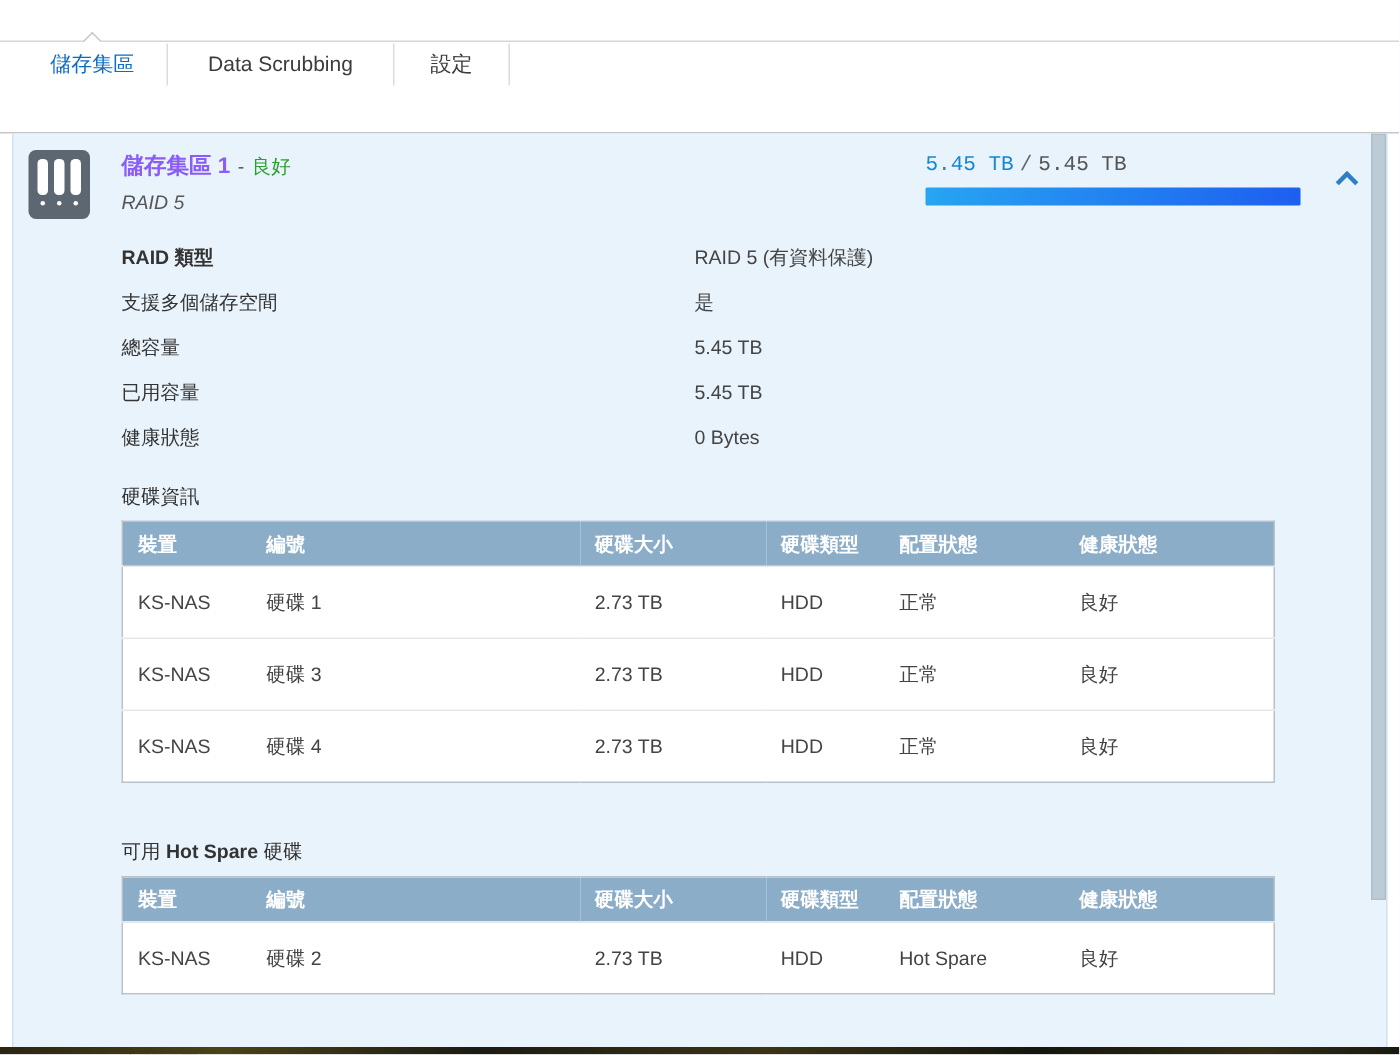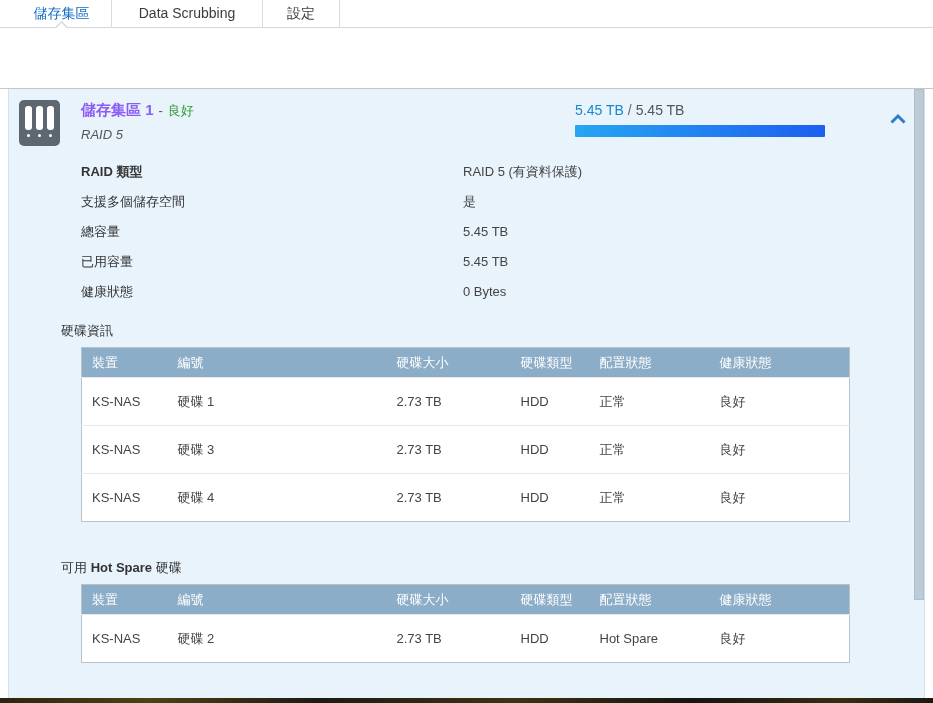--- a/index.html
+++ b/index.html
@@ -12,21 +12,21 @@
     --bar-gradient-end:#1d5ff0;
   }
   *{box-sizing:border-box;margin:0;padding:0;}
   html,body{width:933px;height:703px;overflow:hidden;background:#fff;}
   body{font-family:"Liberation Sans","DejaVu Sans",sans-serif;font-size:13px;color:#333;}
   .screen{position:relative;width:933px;height:703px;background:#fff;overflow:hidden;}
 
   
   .tabbar{position:relative;height:28px;background:#fff;border-bottom:1px solid #d6d6d6;}
   .tab{float:left;height:28px;line-height:27px;text-align:center;font-size:14px;color:#3c3c3c;
-       border-right:1px solid #dcdcdc;cursor:pointer;}
+       border-right:1px solid #dcdcdc;cursor:pointer;margin-top:29px;}
   .tab.first{margin-left:12px;width:100px;}
   .tab.second{width:151px;}
   .tab.third{width:77px;}
   .tab.active{color:var(--active-tab-blue);}
   .tab-notch{position:absolute;left:57px;top:23px;width:9px;height:9px;background:#fff;
        border-left:1px solid #c6c6c6;border-top:1px solid #c6c6c6;transform:rotate(45deg);z-index:5;}
 
   
   .toolbar{position:absolute;top:29px;left:0;right:0;height:59px;background:#fff;}
   .btn{position:absolute;top:18px;height:31px;background:#f6f9fa;border:1px solid #cfd9de;
@@ -51,42 +51,42 @@
   .pool-header{position:relative;height:66px;padding:11px 0 0 10px;}
   .drive-icon{position:absolute;left:10px;top:11px;width:41px;height:46px;background:#5c6771;
        border-radius:5px;display:flex;justify-content:center;gap:4px;padding-top:6px;}
   .bay .bar{width:7px;height:24px;background:#fff;border-radius:3px;}
   .bay .dot{width:3px;height:3px;background:#fff;border-radius:50%;margin:4px auto 0;}
   .pool-titles{position:absolute;left:72px;top:12px;}
   .pool-title{font-size:15px;font-weight:bold;color:#8b5cf6;}
   .pool-title-sep{color:#555;margin:0 5px;font-size:13px;}
   .pool-status{color:var(--status-green);font-size:13px;}
   .pool-subtitle{margin-top:7px;font-size:13px;color:#555;font-style:italic;}
-  .capacity{position:absolute;left:566px;top:13px;width:250px;}
+  .capacity{position:absolute;left:608px;top:13px;width:250px;font-family:Liberation Mono, monospace;}
   .cap-used{color:var(--capacity-text-blue);font-size:14px;}
   .cap-div{color:#666;font-size:14px;margin:0 4px;}
   .cap-total{color:#555;font-size:14px;}
   .cap-bar{margin-top:7px;height:12px;width:250px;border-radius:1px;
        background:linear-gradient(90deg,var(--bar-gradient-start),var(--bar-gradient-end));}
   .collapse{position:absolute;left:880px;top:24px;width:20px;height:14px;cursor:pointer;}
 
   
   .details{margin:7px 0 0 72px;}
   .detail-row{display:flex;height:30px;line-height:20px;}
   .detail-label{width:382px;color:#333;}
   .detail-label.bold{font-weight:bold;}
   .detail-value{color:#444;}
   .green{color:var(--status-green);}
 
   
-  .section-title{margin:10px 0 0 52px;height:17px;color:#333;}
+  .section-title{margin:10px 0 0 72px;height:17px;color:#333;}
   .section-title b{font-weight:bold;}
   .disk-table{margin:8px 0 0 72px;width:768px;border-collapse:collapse;table-layout:fixed;
        border:1px solid #b7c2cb;background:#fff;}
-  .disk-table th{height:30px;background:var(--table-header-bg);color:#fff;font-weight:normal;
+  .disk-table th{height:30px;background:var(--table-header-bg);color:#fff;font-weight:bold;
        text-align:left;padding-left:10px;font-size:13px;}
   .disk-table td{height:48px;padding-left:10px;color:#444;background:#fff;border-top:1px solid #e7e7e7;}
   .mt-hotspare{margin-top:37px;}
   .mt-bottom{margin-top:37px;}
 
   
   .bottom-strip{position:absolute;left:0;right:0;bottom:0;height:5px;z-index:10;
        background:linear-gradient(90deg,#2a260f 0%,#4a4316 16%,#1c1b12 34%,#3a3414 55%,#15150f 74%,#332e12 90%,#1a190f 100%);}
 </style>
 </head>

